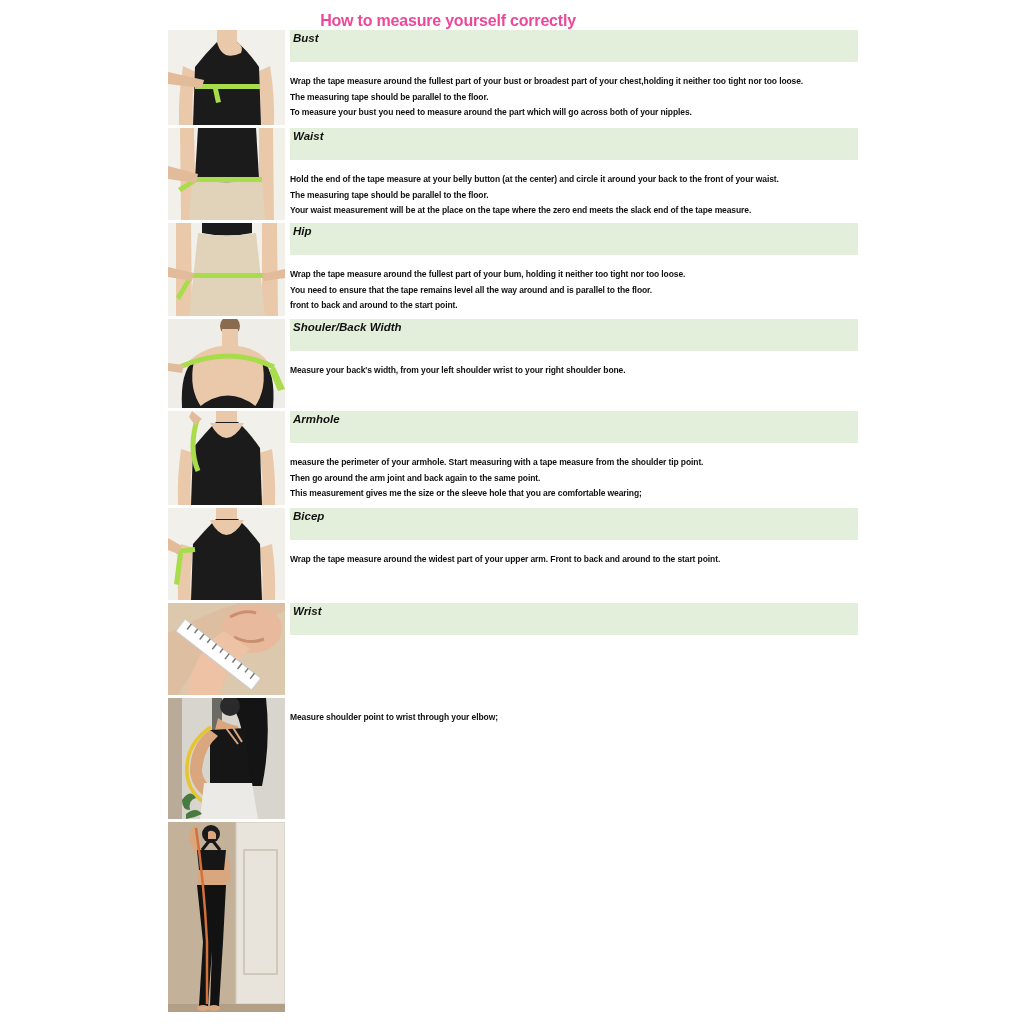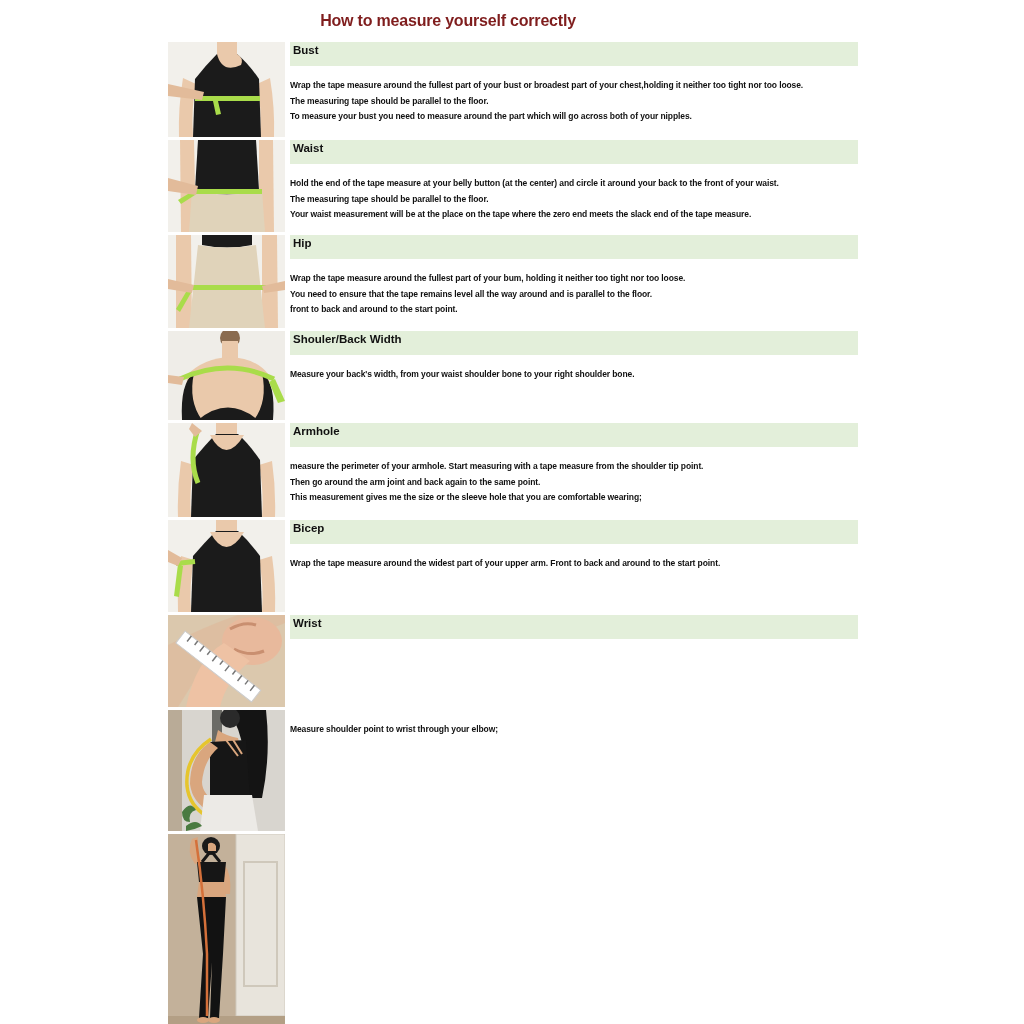--- a/index.html
+++ b/index.html
@@ -4,30 +4,30 @@
 <style>
   * { margin:0; padding:0; box-sizing:border-box; }
   html,body { background:#ffffff; }
   body {
     width:1024px; height:1024px; overflow:hidden;
     font-family:"Liberation Sans", sans-serif; color:#111;
   }
   .page { width:1024px; }
   .page-title {
     width:896px; text-align:center;
-    padding-top:12px; padding-bottom:12px;
-    font-size:16px; font-weight:bold; letter-spacing:-0.2px; color:#7f1d1d;
+    padding-top:12px; padding-bottom:0;
+    font-size:16px; font-weight:bold; letter-spacing:-0.2px; color:#ec4899;
   }
   .section { display:flex; margin-left:168px; margin-bottom:3px; }
   .photo { flex:0 0 117px; width:117px; margin-right:5px; overflow:hidden; }
   .photo svg { display:block; }
   .text-col { width:568px; }
   .sec-header {
-    background:#e3efda; height:24px; line-height:16px;
-    padding-left:3px; font-size:11.5px; font-weight:bold; color:#111;
+    background:#e3efda; height:32px; line-height:16px;
+    padding-left:3px; font-size:11.5px; font-weight:bold; color:#111;font-style:italic;
   }
   .sec-body { padding-top:12px; }
   .sec-body p {
     font-size:8.5px; font-weight:bold; line-height:15.5px;
     letter-spacing:-0.1px; color:#111; white-space:nowrap;
   }
 </style>
 </head>
 <body>
 
@@ -117,21 +117,21 @@
         <path d="M105 89 Q108 52 94 42 Q100 70 86 89 Z" fill="#1b1b1b"></path>
         <path d="M30 89 Q60 64 90 89 Z" fill="#1b1b1b"></path>
         <path d="M12 48 Q60 26 106 48" stroke="#a9dc4a" stroke-width="5" fill="none"></path>
         <path d="M0 44 L16 46 L14 54 L0 52 Z" fill="#e2bb9a"></path>
         <path d="M117 70 l-10 -22 l-6 3 l9 21 Z" fill="#a9dc4a"></path>
       </svg>
     </div>
     <div class="text-col">
       <div class="sec-header">Shouler/Back Width</div>
       <div class="sec-body">
-        <p>Measure your back's width, from your waist shoulder bone to your right shoulder bone.</p>
+        <p>Measure your back's width, from your left shoulder wrist to your right shoulder bone.</p>
       </div>
     </div>
   </div>
 
   <div class="section">
     <div class="photo" style="height:94px">
       <svg width="117" height="94" viewBox="0 0 117 94">
         <rect width="117" height="94" fill="#f2f0eb"></rect>
         <path d="M48 0 h21 v12 q-10 7 -21 0 Z" fill="#eac9ab"></path>
         <path d="M13 38 q-4 28 -3 56 h13 q-2 -28 3 -52 Z" fill="#eac9ab"></path>

